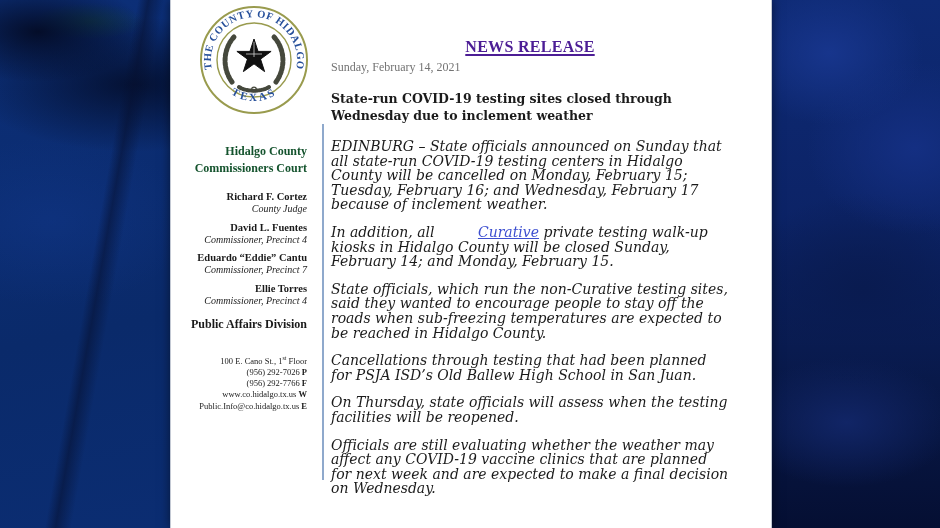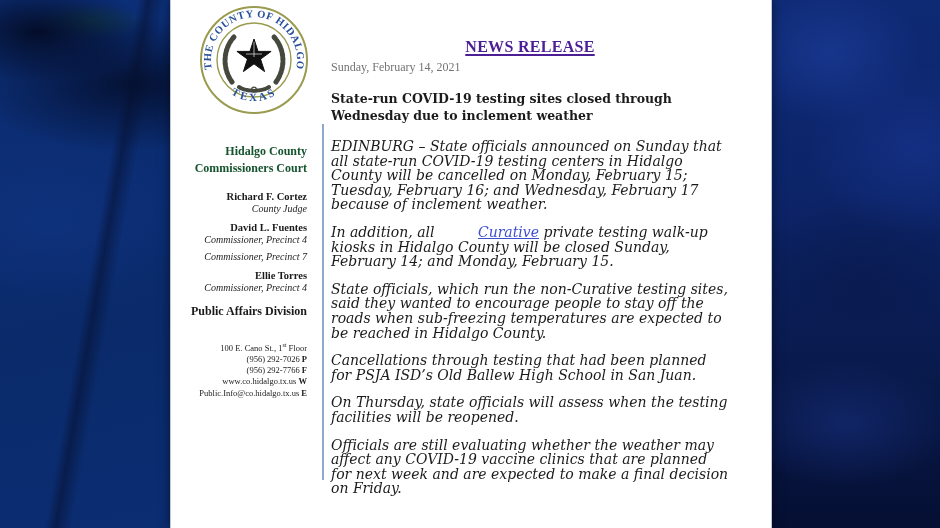--- a/index.html
+++ b/index.html
@@ -126,20 +126,21 @@
     <div class="officials">
       <div class="official">
         <div class="name">Richard F. Cortez</div>
         <div class="title">County Judge</div>
       </div>
       <div class="official">
         <div class="name">David L. Fuentes</div>
         <div class="title">Commissioner, Precinct 4</div>
       </div>
       <div class="official">
+        <div class="name">Eduardo “Eddie” Cantu</div>
         <div class="title">Commissioner, Precinct 7</div>
       </div>
       <div class="official">
         <div class="name">Ellie Torres</div>
         <div class="title">Commissioner, Precinct 4</div>
       </div>
     </div>
 
     <div class="division">Public Affairs Division</div>
 
@@ -158,17 +159,17 @@
     <div class="nr-title">NEWS RELEASE</div>
     <div class="nr-date">Sunday, February 14, 2021</div>
     <div class="headline">State-run COVID-19 testing sites closed through Wednesday due to inclement weather</div>
 
     <div class="bodytext">
       <p>EDINBURG – State officials announced on Sunday that all state-run COVID-19 testing centers in Hidalgo County will be cancelled on Monday, February 15; Tuesday, February 16; and Wednesday, February 17 because of inclement weather.</p>
       <p><span>In addition, all </span><a class="doclink">Curative</a><span> private testing walk-up kiosks in Hidalgo County will be closed Sunday, February 14; and Monday, February 15.</span></p>
       <p>State officials, which run the non-Curative testing sites, said they wanted to encourage people to stay off the roads when sub-freezing temperatures are expected to be reached in Hidalgo County.</p>
       <p>Cancellations through testing that had been planned for PSJA ISD’s Old Ballew High School in San Juan.</p>
       <p>On Thursday, state officials will assess when the testing facilities will be reopened.</p>
-      <p>Officials are still evaluating whether the weather may affect any COVID-19 vaccine clinics that are planned for next week and are expected to make a final decision on Friday.</p>
+      <p>Officials are still evaluating whether the weather may affect any COVID-19 vaccine clinics that are planned for next week and are expected to make a final decision on Wednesday.</p>
     </div>
   </div>
 
 </div>
 
 </body></html>

